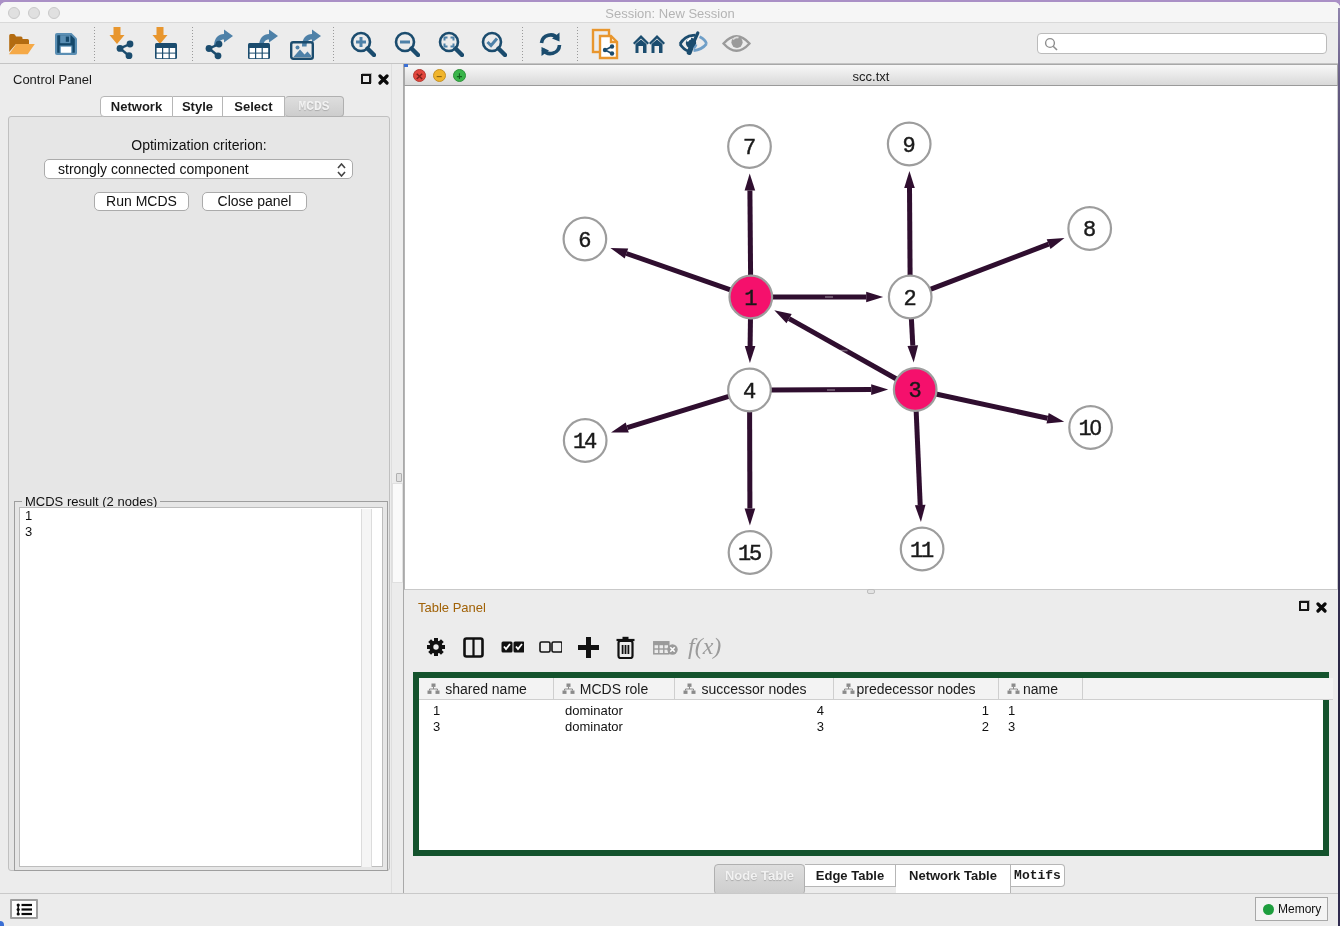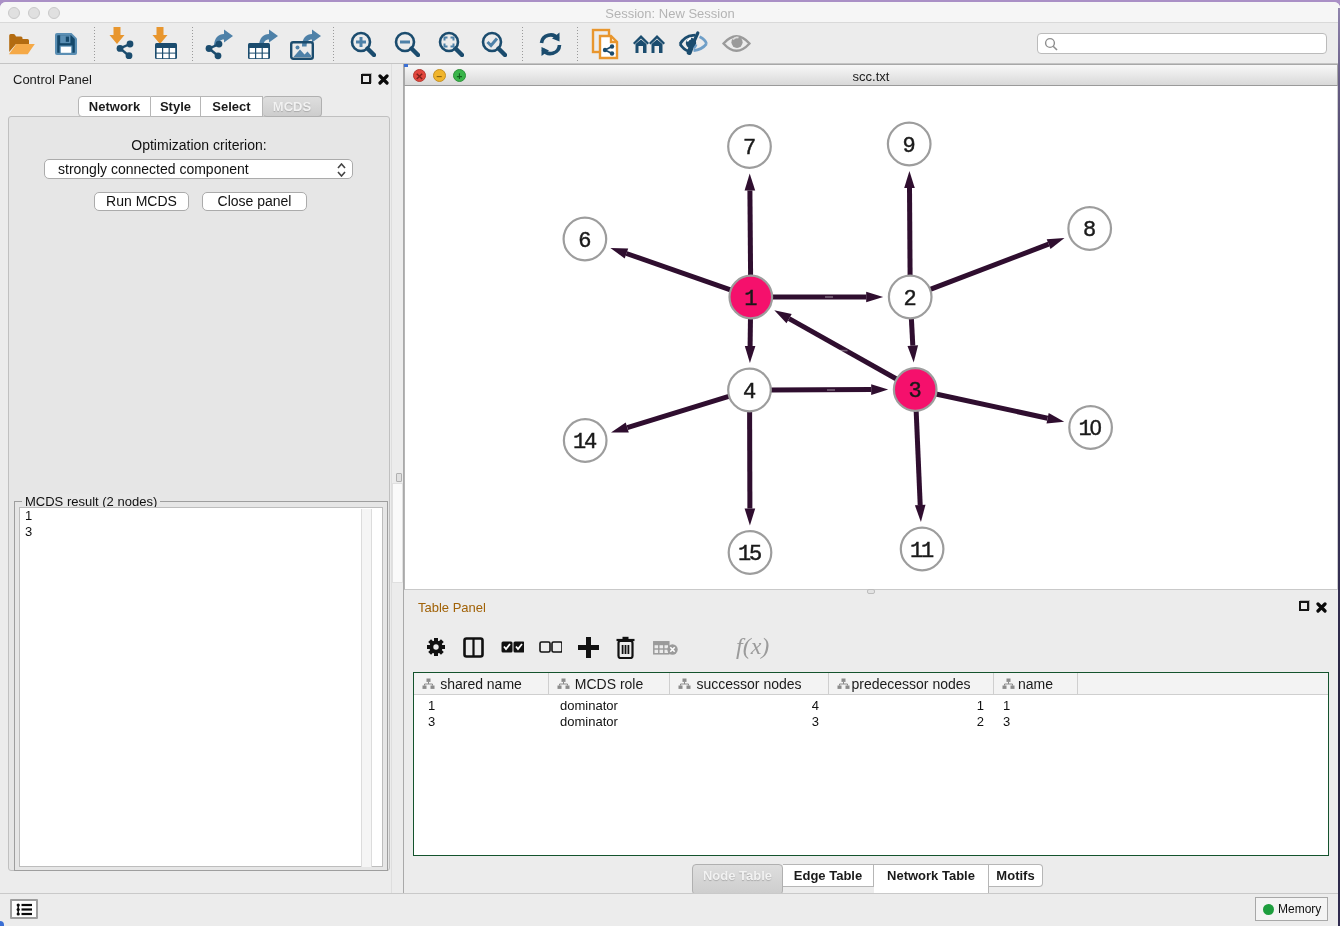--- a/index.html
+++ b/index.html
@@ -24,22 +24,22 @@
 
 #cp-title { left:13px; top:72px; font-size:13px; color:#1a1a1a; }
 #cp-max { left:361px; top:74px; width:10px; height:10px; border:2px solid #141414;
   box-shadow:1px -1px 0 #b5b5b5; }
 #cp-body { left:8px; top:116px; width:382px; height:755px; background:#e6e6e6;
   border:1px solid #c0c0c0; border-radius:3px; }
 .tabs { position:absolute; display:flex; }
 .tab { height:21px; font-size:13px; font-weight:bold; color:#1a1a1a; background:#fff;
   border:1px solid #b6b6b6; border-left:none; text-align:center;
   line-height:20px; }
-.tab.first { border-left:1px solid #b6b6b6; border-radius:4px 0 0 4px; }
-.tab.last { border-radius:0 4px 4px 0; }
+.tab.first { border-left:1px solid #b6b6b6; border-radius:4px 0 0 4px;margin-left:22px; }
+.tab.last { border-radius:0 4px 4px 0;font-family:Liberation Mono, monospace; }
 .tab.sel { background:linear-gradient(#dedede,#cdcdcd); color:#f2f2f2; text-shadow:0 1px 1px #aaa; border-color:#b0b0b0; border-radius:4px; }
 #opt-label { left:0px; top:137px; width:398px; text-align:center; font-size:14px; color:#111; }
 #combo { left:44px; top:159px; width:309px; height:20px; background:#fff;
   border:1px solid #ababab; border-radius:5px; font-size:14px; color:#111;
   line-height:18px; padding-left:13px; }
 .btn { position:absolute; height:19px; background:#fff; border:1px solid #ababab;
   border-radius:5px; font-size:14px; color:#111; text-align:center; line-height:17px; }
 
 #fieldset { left:14px; top:501px; width:374px; height:370px;
   border:1px solid #9e9e9e; }
@@ -63,21 +63,21 @@
   text-align:center; font-size:10px; font-weight:bold; line-height:13px; }
 #canvas { left:404px; top:86px; width:934px; height:504px; background:#fff;
   border-left:1px solid #b5b5b5; border-right:1px solid #cfcfcf; border-bottom:1px solid #c9c9c9; }
 #cgrip { left:867px; top:589px; width:8px; height:5px; background:#e3e3e3; border:1px solid #bdbdbd; border-radius:2px; }
 #bluecorner { left:404px; top:64px; width:4px; height:3px; background:#3b6fd4; }
 
 #tp-title { left:418px; top:600px; font-size:13px; color:#a16207; }
 #tp-max { left:1299px; top:601px; width:10px; height:10px; border:2px solid #141414;
   box-shadow:1px -1px 0 #b5b5b5; }
 #tbl-box { left:413px; top:672px; width:916px; height:184px; background:#fff;
-  border:1px solid #14532d; }
+  border:6px solid #14532d; }
 #tbl-head { position:absolute; left:0; top:0; width:914px; height:22px;
   background:#f3f3f3; border-bottom:1px solid #cfcfcf; }
 .hcol { position:absolute; top:0; height:22px; border-right:1px solid #cfcfcf;
   font-size:14px; color:#1a1a1a; text-align:center; line-height:22px; }
 .trow { position:absolute; font-size:13px; color:#111; height:16px; line-height:16px; }
 
 
 #statusbar { left:0; top:893px; width:1340px; height:33px; background:#ececec;
   border-top:1px solid #c9c9c9; }
 #listbtn { left:10px; top:899px; width:28px; height:20px; background:#fdfdfd;
@@ -363,21 +363,21 @@
   </svg>
 <svg class="abs" style="left:653px;top:641px" width="25" height="14" viewBox="0 0 25 14">
     <rect x="0.8" y="0.8" width="15" height="12" fill="none" stroke="#9b9b9b" stroke-width="1.5"></rect>
     <rect x="0.8" y="0.8" width="15" height="3.4" fill="#9b9b9b"></rect>
     <line x1="5.8" y1="1" x2="5.8" y2="13" stroke="#9b9b9b" stroke-width="1.4"></line>
     <line x1="10.8" y1="1" x2="10.8" y2="13" stroke="#9b9b9b" stroke-width="1.4"></line>
     <line x1="1" y1="8" x2="15.6" y2="8" stroke="#9b9b9b" stroke-width="1.4"></line>
     <circle cx="19.5" cy="8.5" r="5.2" fill="#9b9b9b"></circle>
     <path d="M17.3 6.3 L21.7 10.7 M21.7 6.3 L17.3 10.7" stroke="#fff" stroke-width="1.6"></path>
   </svg>
-<div class="abs" style="left:688px;top:633px;width:40px;font-family:'Liberation Serif',serif;font-style:italic;font-size:24px;color:#9b9b9b;margin-left:48px;">f(x)</div>
+<div class="abs" style="left:688px;top:633px;width:40px;font-family:'Liberation Serif',serif;font-style:italic;font-size:24px;color:#9b9b9b;">f(x)</div>
 <div class="abs" id="tbl-box">
     <div id="tbl-head">
       <div class="hcol" style="left:0px;width:135px"><svg width="13" height="12" viewBox="0 0 13 12" style="position:absolute;left:8px;top:5px">
           <rect x="4.5" y="0.5" width="4" height="3.4" fill="#8b8b8b"></rect>
           <rect x="0.5" y="7.5" width="4" height="3.4" fill="#8b8b8b"></rect>
           <rect x="8.5" y="7.5" width="4" height="3.4" fill="#8b8b8b"></rect>
           <path d="M6.5 4 L6.5 6 M2.5 7.5 L2.5 6 L10.5 6 L10.5 7.5" fill="none" stroke="#8b8b8b" stroke-width="1"></path>
         </svg>shared name</div>
       <div class="hcol" style="left:135px;width:121px"><svg width="13" height="12" viewBox="0 0 13 12" style="position:absolute;left:8px;top:5px">
           <rect x="4.5" y="0.5" width="4" height="3.4" fill="#8b8b8b"></rect>

